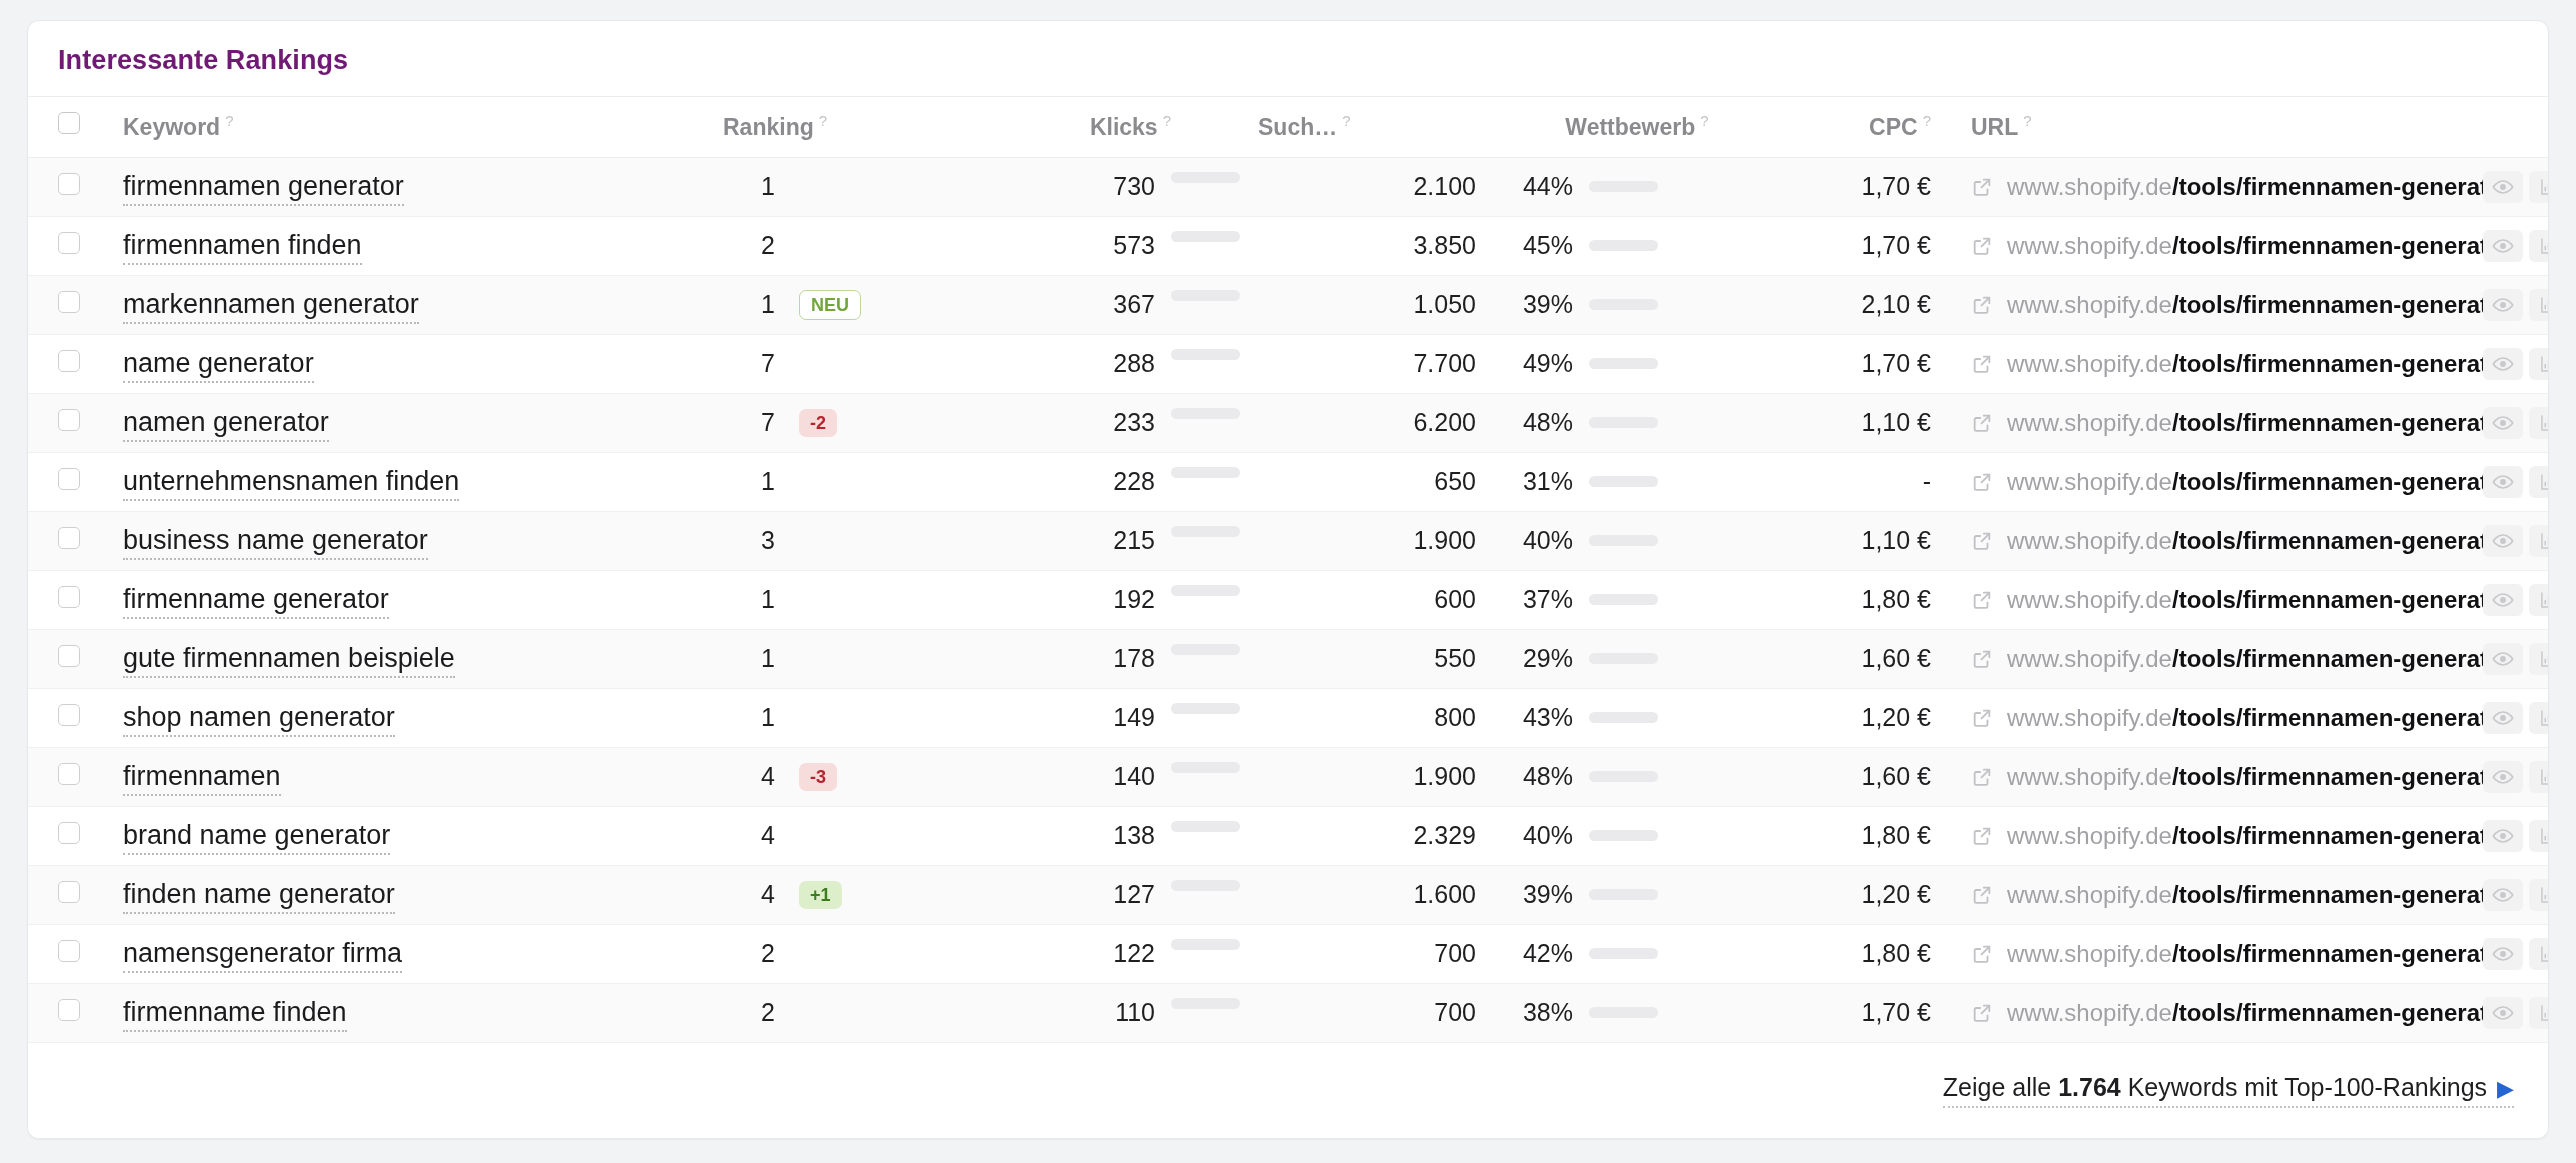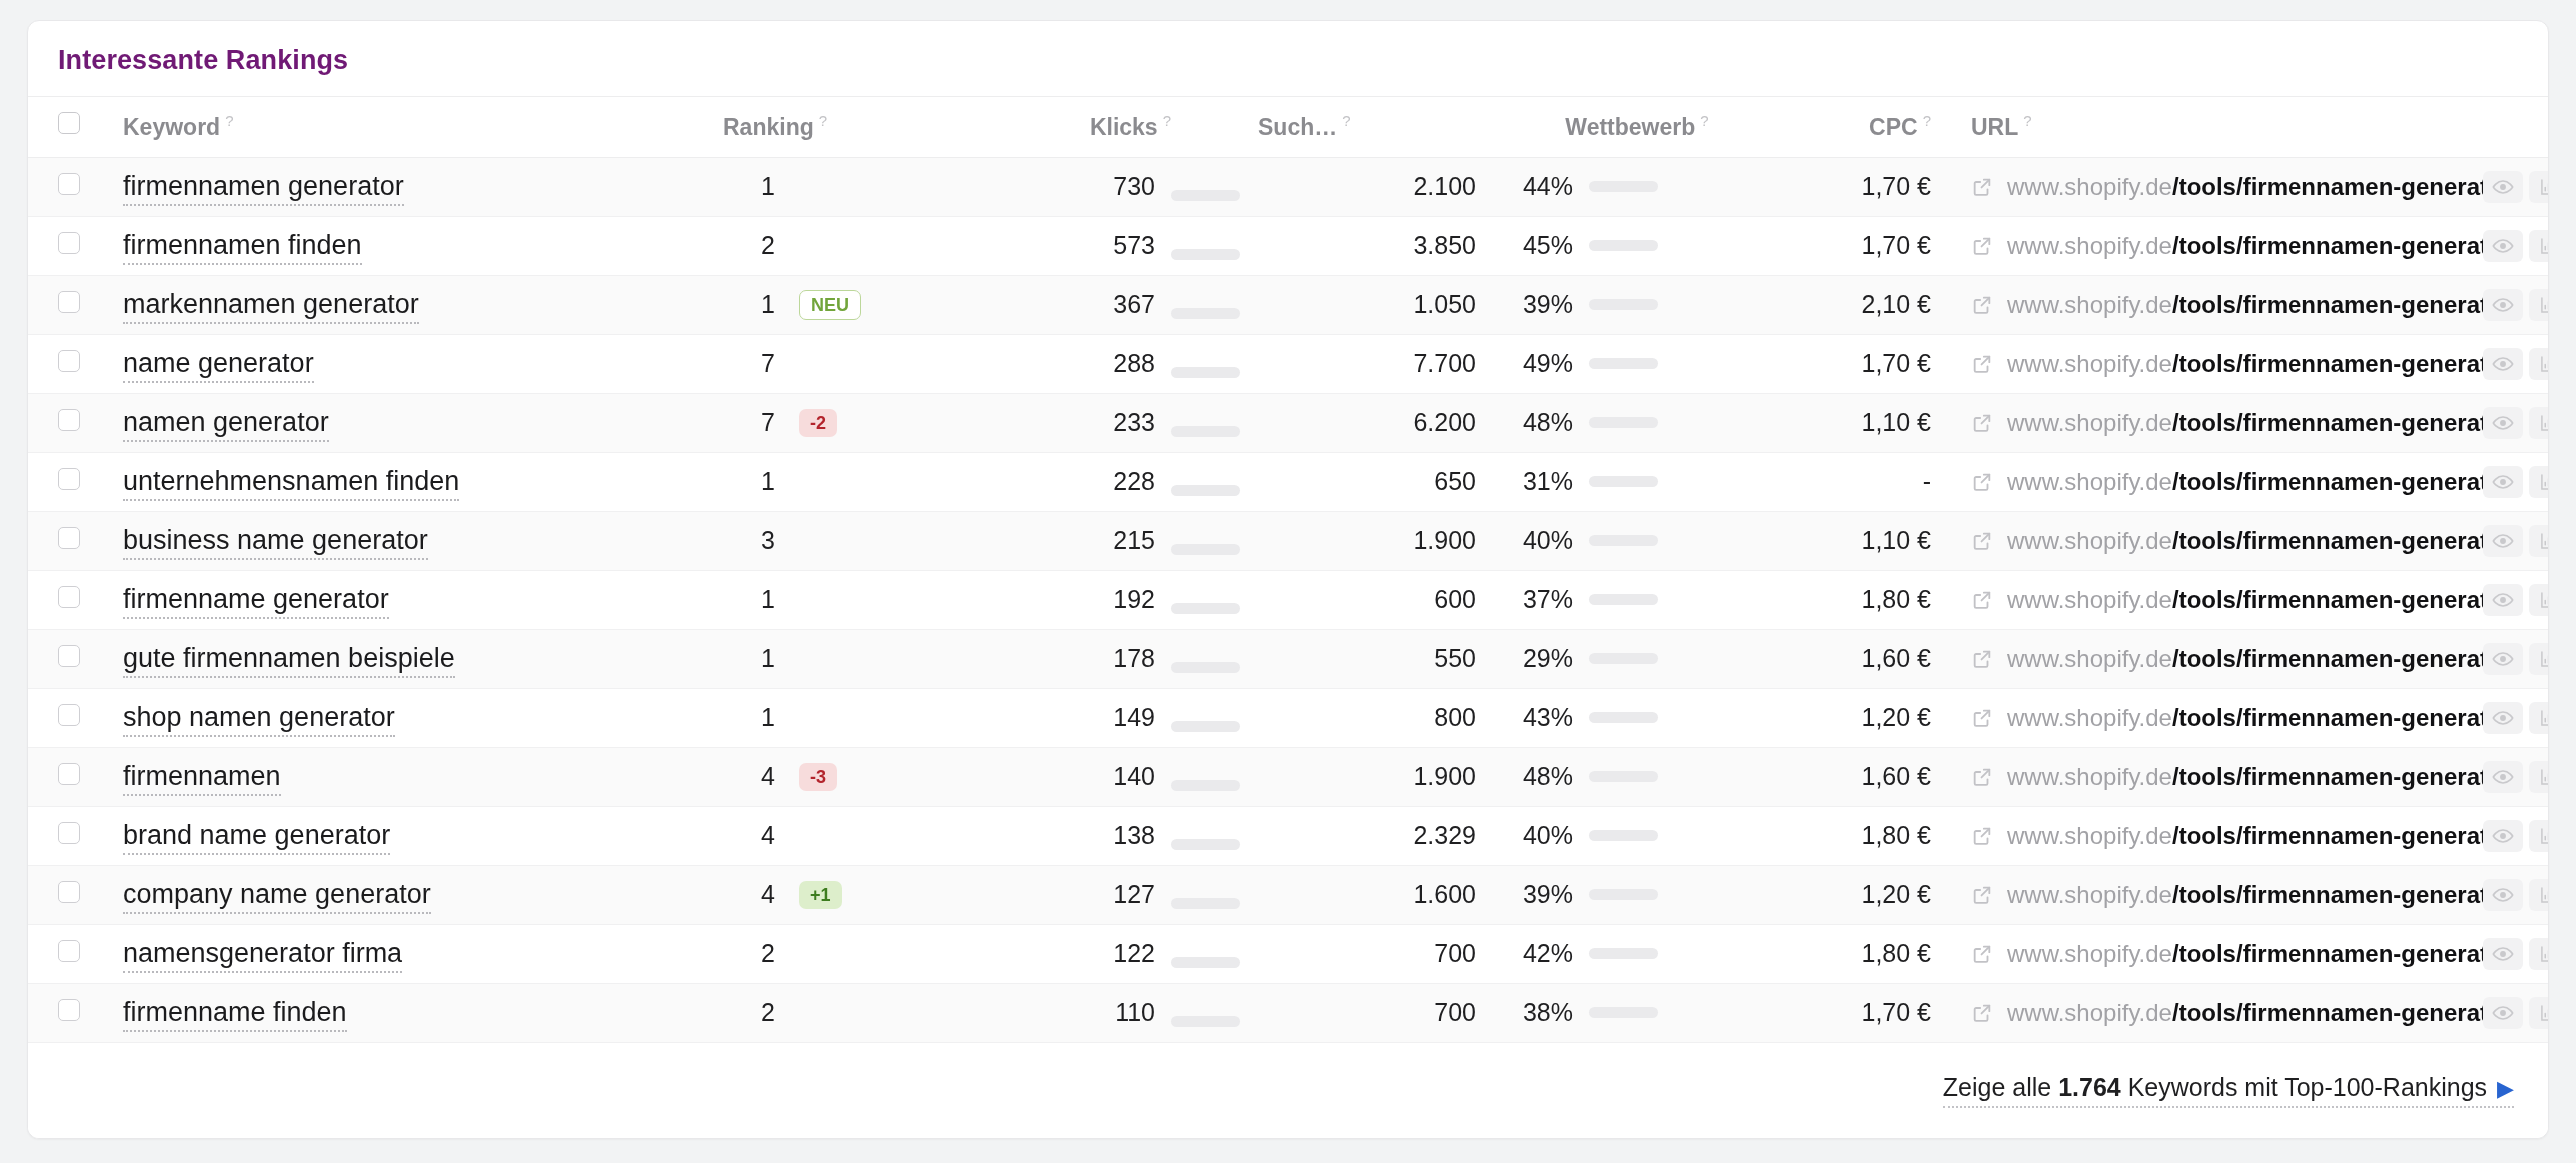--- a/index.html
+++ b/index.html
@@ -134,21 +134,21 @@
     border-radius: 7px;
     padding: 5px 11px;
     line-height: 1;
   }
   .badge-neu  { color: #72a53b; background: #ffffff; border: 1.5px solid #bcd79a; }
   .badge-down { color: #b3242c; background: #f7dcdc; }
   .badge-up   { color: #3d7c1f; background: #ddeecb; }
 
   
   .td-klick { padding-right: 18px; }
-  .metric-row { display: flex; align-items: flex-end; justify-content: flex-end; }
+  .metric-row { display: flex; align-items: flex-start; justify-content: flex-end; }
   .metric-val { font-size: 25px; color: #1f1f21; text-align: right; }
   .bar {
     width: 69px; height: 11px;
     background: #eaeaec;
     border-radius: 6px;
     margin-left: 16px;
     overflow: hidden;
     position: relative;
   }
   .bar-fill { height: 100%; border-radius: 6px; }
@@ -832,21 +832,21 @@
                   <path d="M3.5 3.5v17h17"></path>
                   <path d="M7.5 16.5v-4"></path>
                   <path d="M11.5 16.5v-8"></path>
                   <path d="M15.5 16.5v-5.5"></path>
                   <path d="M19 16.5v-9"></path>
                 </svg>
               </span></td>
           </tr>
           <tr>
             <td class="td-check"><span class="cbox"></span></td>
-            <td class="td-kw"><span class="kw-link">company name generator</span></td>
+            <td class="td-kw"><span class="kw-link">finden name generator</span></td>
             <td class="td-rank">
               <span class="rank-wrap">
                 <span class="rank-num">4</span>
                 <span class="badge badge-up">+1</span>
               </span>
             </td>
             <td class="td-klick">
               <span class="metric-row">
                 <span class="metric-val">127</span>
                 <span class="bar bar-blue"><span class="bar-fill" style="width:17%"></span></span>

